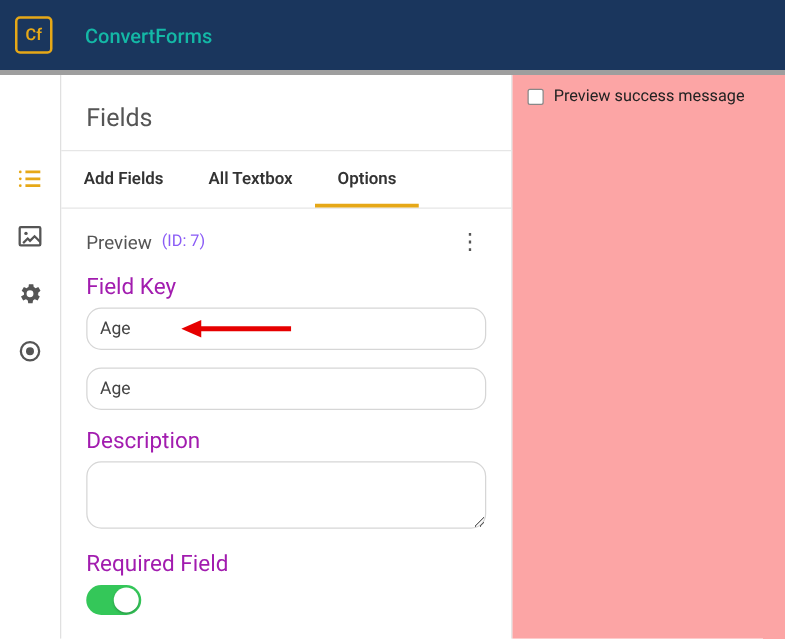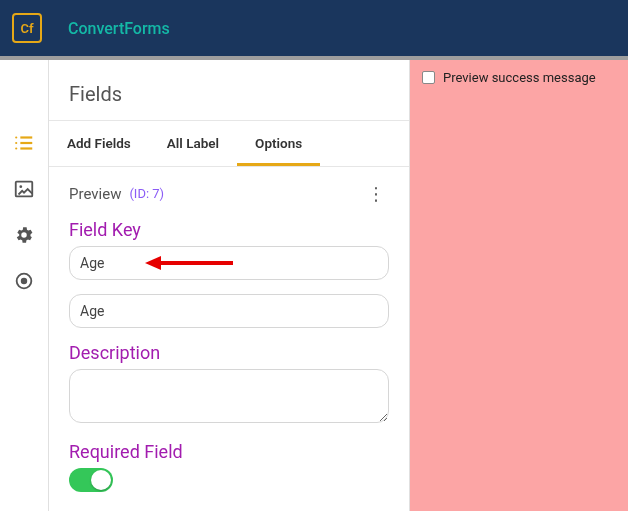--- a/index.html
+++ b/index.html
@@ -225,21 +225,21 @@
           <circle cx="12" cy="12" r="8"></circle>
           <circle cx="12" cy="12" r="2.5" fill="currentColor"></circle>
         </svg>
     </div>
   </div>
 
   <div class="panel">
     <div class="panel-title">Fields</div>
     <div class="tabs">
       <div class="tab">Add Fields</div>
-      <div class="tab">All Label</div>
+      <div class="tab">All Textbox</div>
       <div class="tab active">Options</div>
     </div>
 
     <div class="section">
       <div class="sec-head">
         <span class="sec-type">Preview</span>
         <span class="sec-id">(ID: 7)</span>
         <span class="kebab">⋮</span>
       </div>
 

